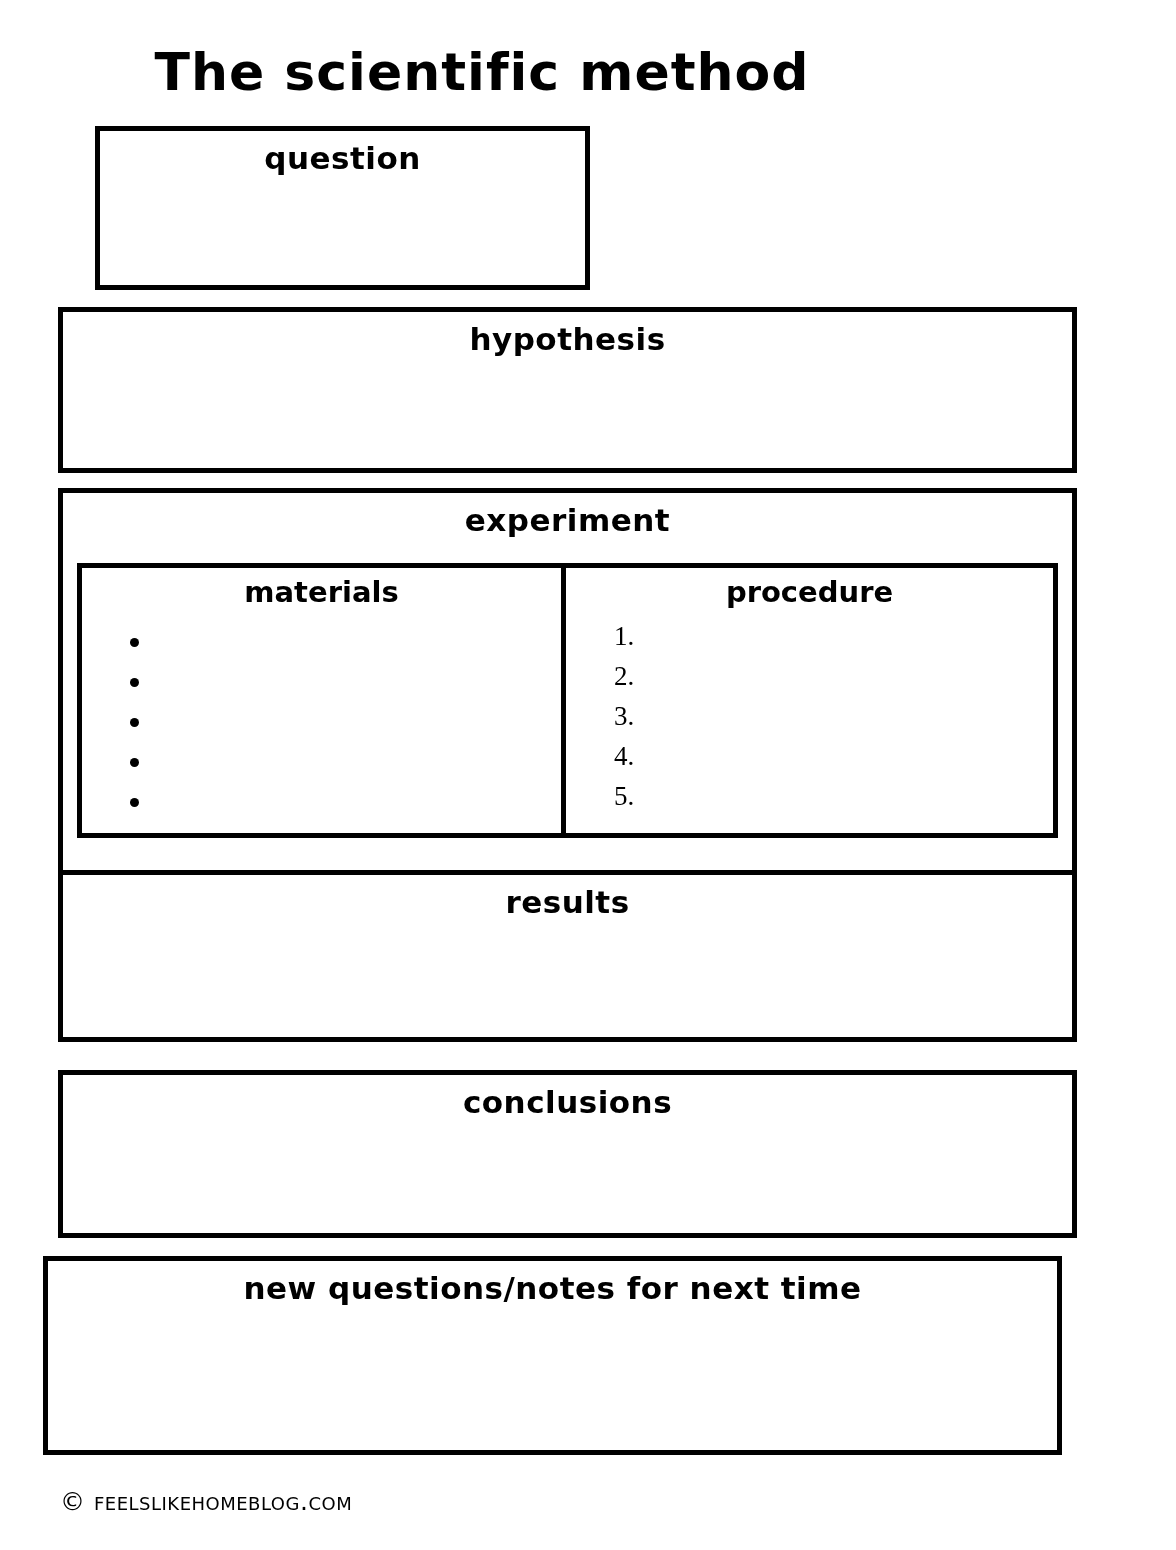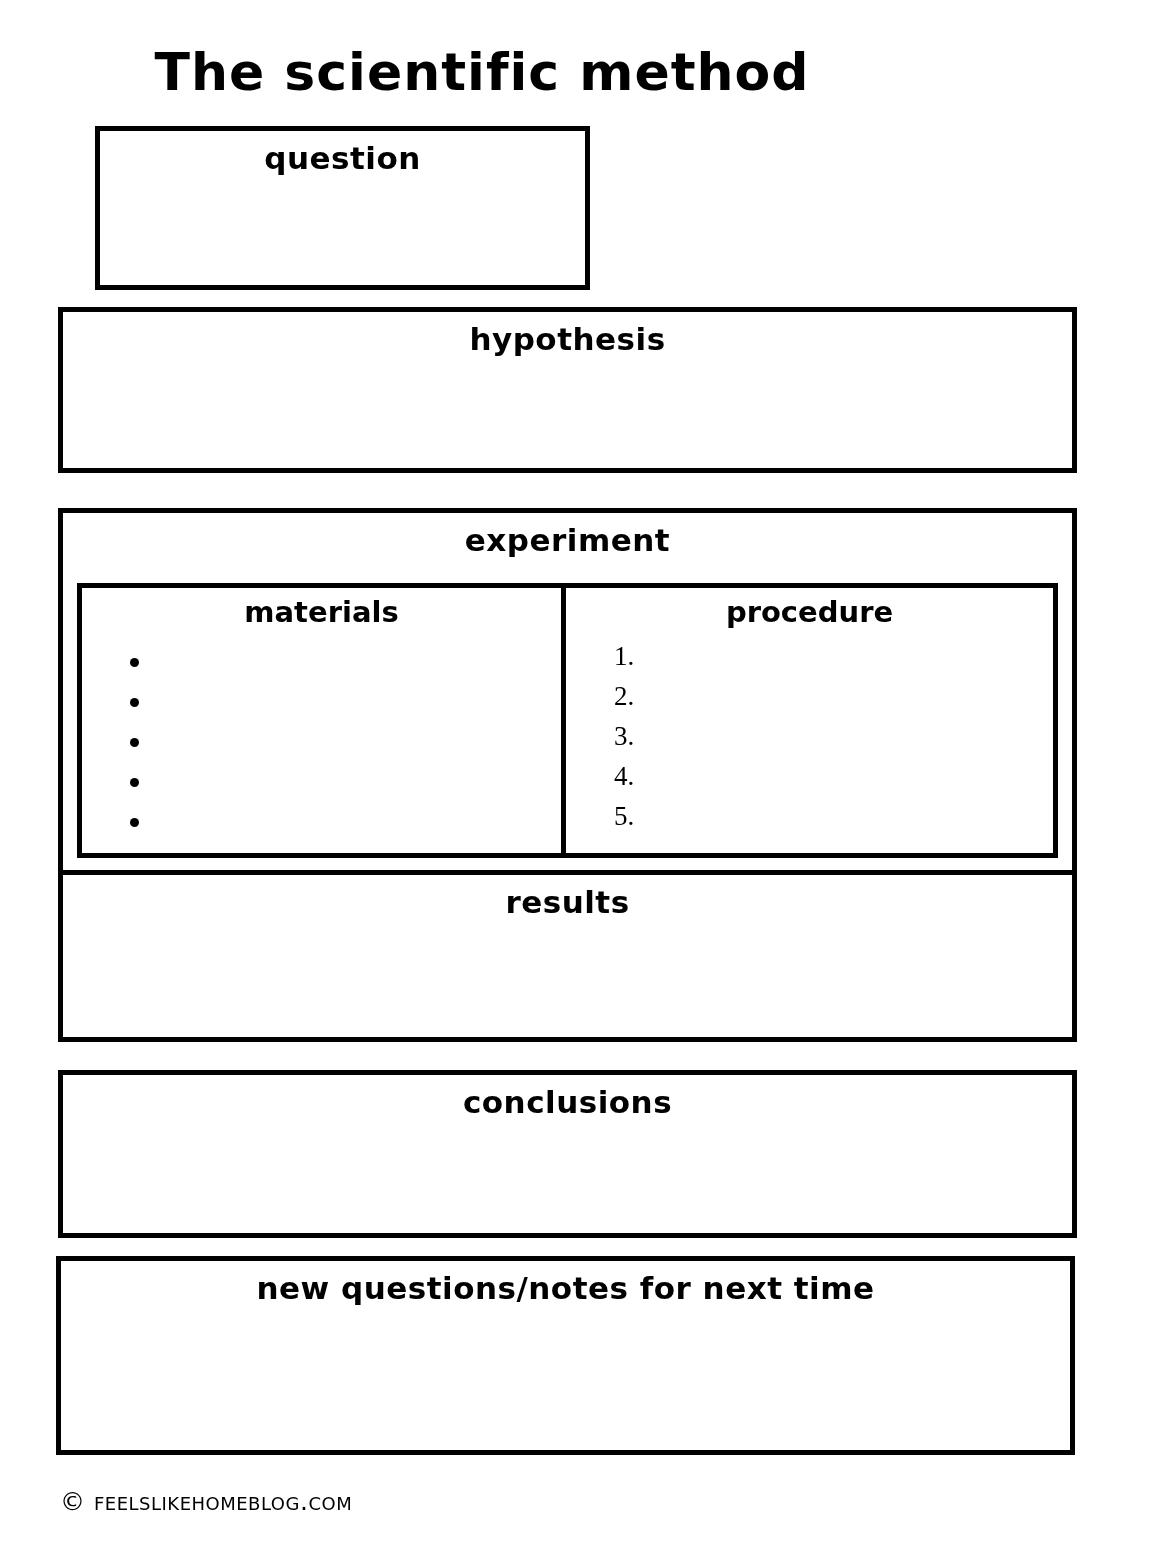--- a/index.html
+++ b/index.html
@@ -63,21 +63,21 @@
   }
 
   
   #box-question  { left: 58px;  top: 126px; width: 495px; height: 164px; margin-left: 37px; }
   #box-research  { left: 583px; top: 126px; width: 494px; height: 164px; }
 
   
   #box-hypothesis { left: 58px; top: 307px; width: 1019px; height: 166px; }
 
   
-  #box-experiment { left: 58px; top: 508px; width: 1019px; height: 422px; }
+  #box-experiment { left: 58px; top: 488px; width: 1019px; height: 422px; }
 
   #box-exp-inner {
     position: absolute;
     box-sizing: border-box;
     left: 14px;
     top: 70px;
     width: 981px;
     height: 275px;
     border: 5px solid #000000;
     background: #ffffff;
@@ -148,21 +148,21 @@
     color: #000000;
   }
   .num-list li {
     height: 40px;
     line-height: 40px;
   }
 
   
   #box-results     { left: 58px; top: 870px;  width: 1019px; height: 172px; }
   #box-conclusions { left: 58px; top: 1070px; width: 1019px; height: 168px; }
-  #box-newq        { left: 56px; top: 1256px; width: 1019px; height: 199px; }
+  #box-newq        { left: 43px; top: 1256px; width: 1019px; height: 199px; }
 
   
   .footer {
     position: absolute;
     left: 60px;
     top: 1487px;
     font-family: "DejaVu Sans", sans-serif;
     font-size: 25px;
     line-height: 30px;
     color: #000000;

